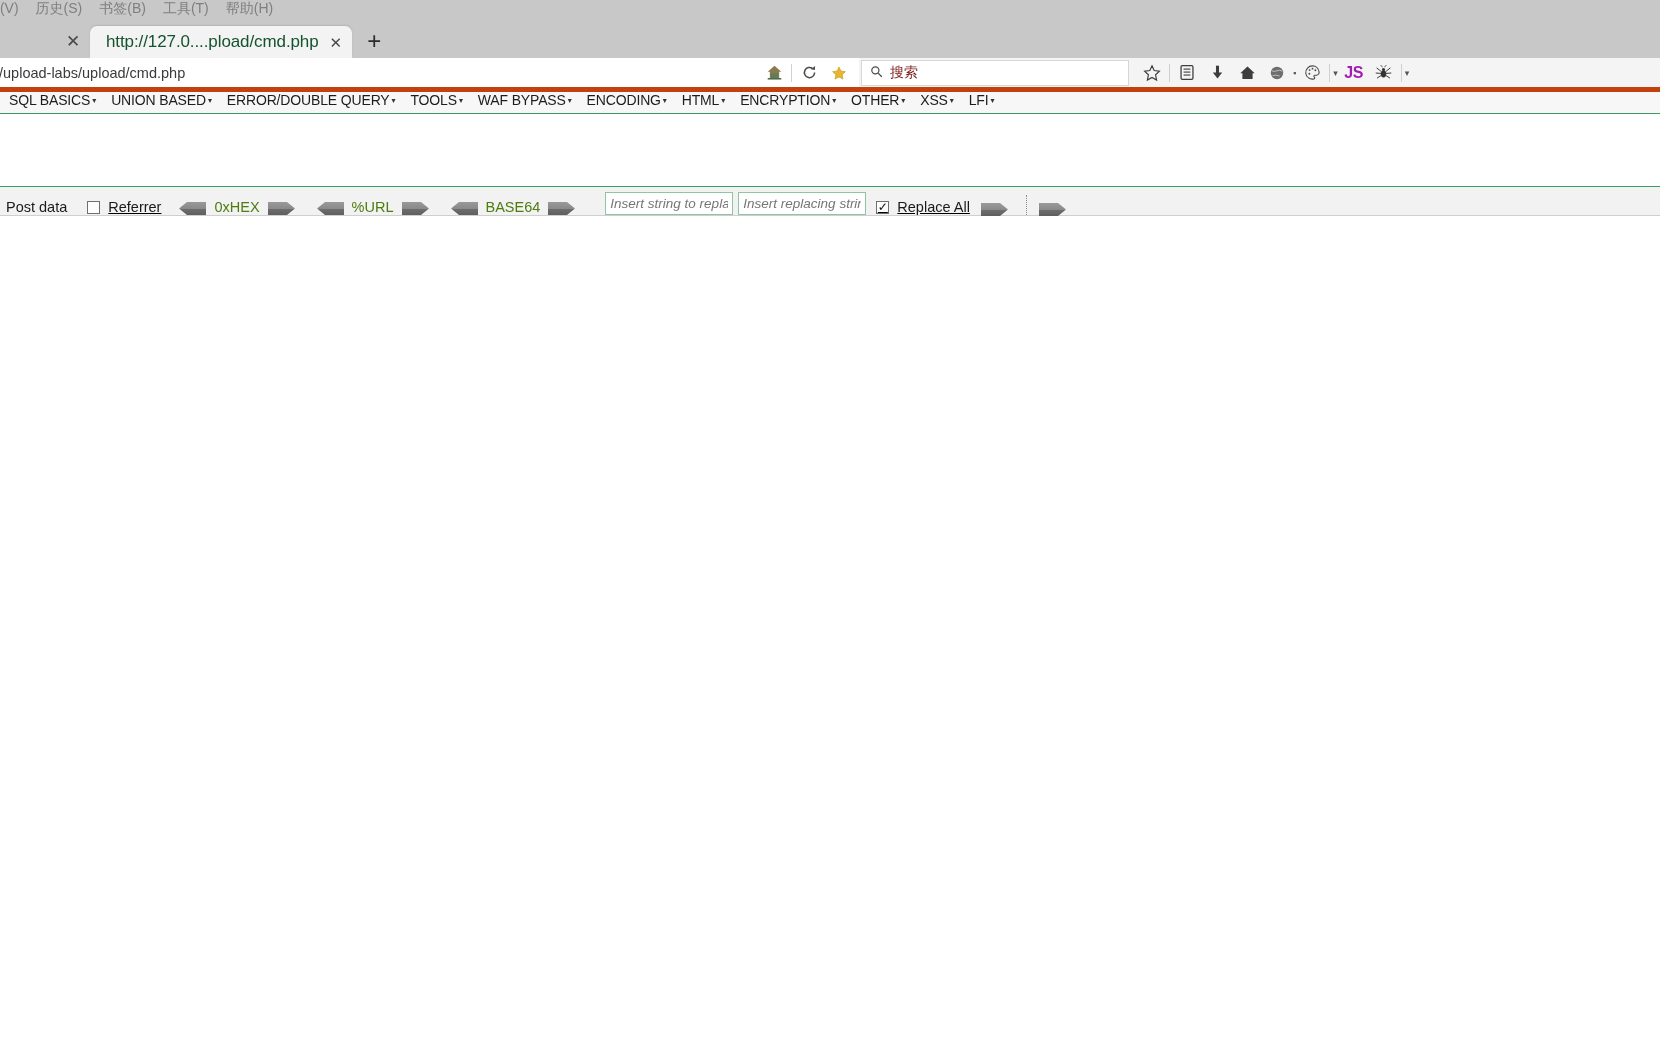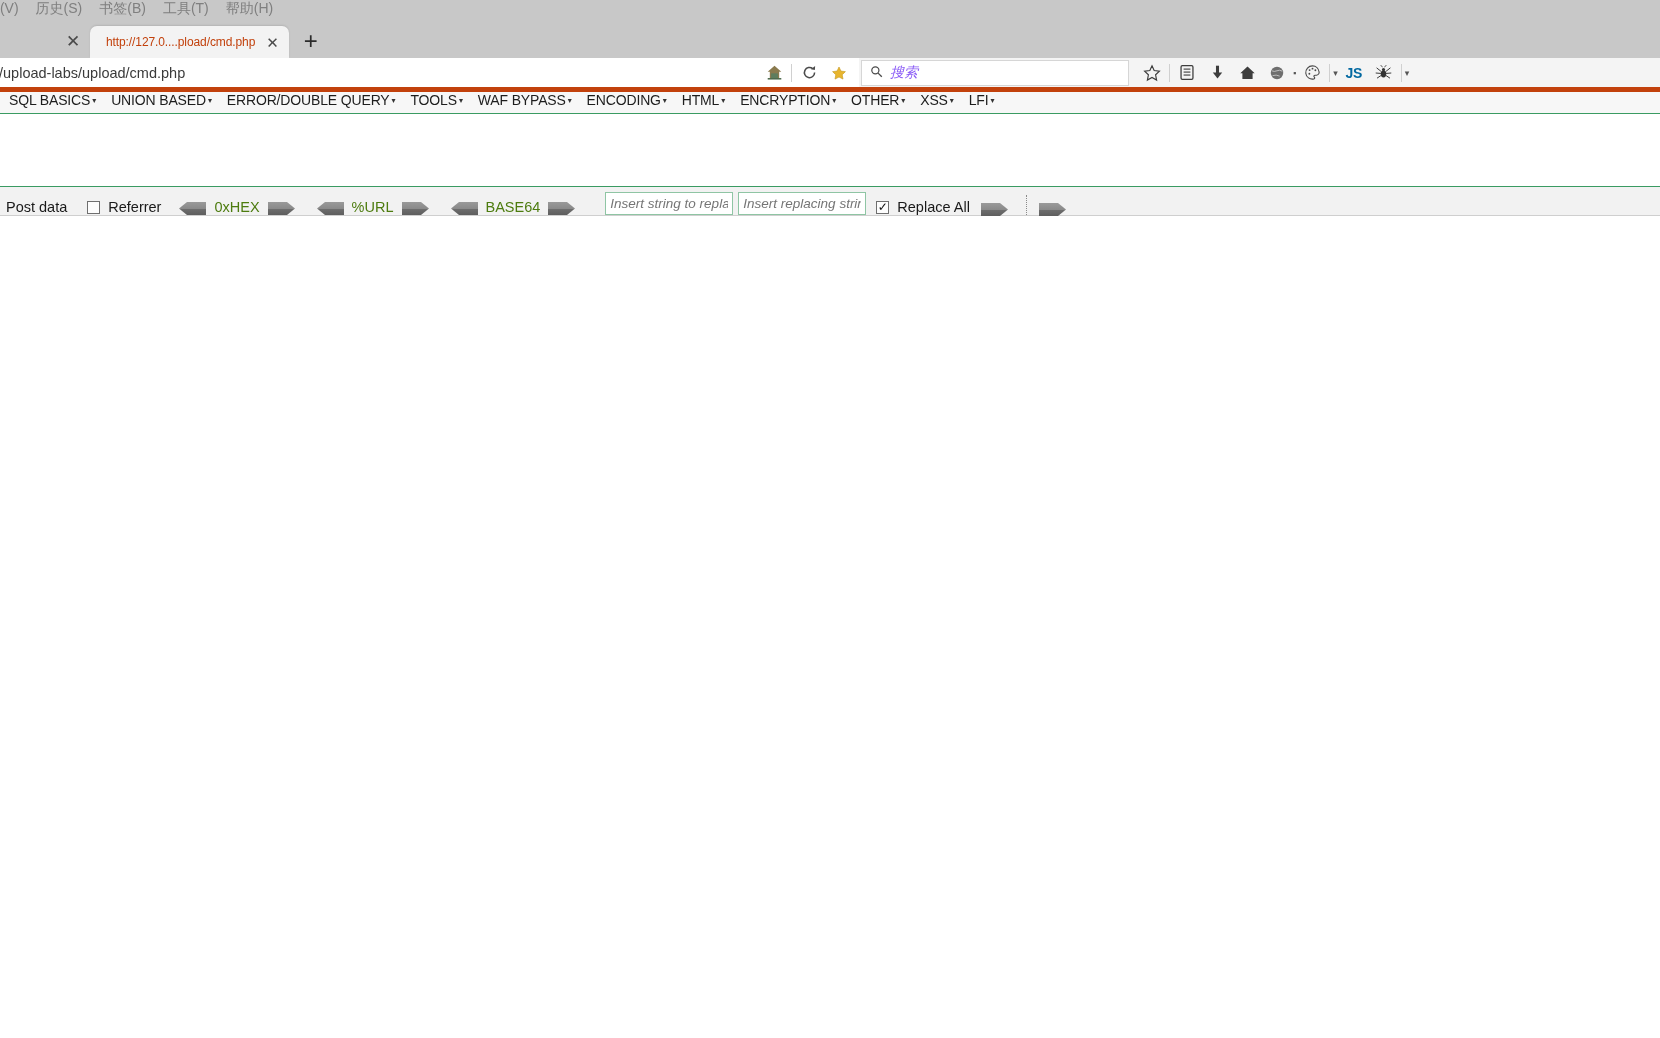--- a/index.html
+++ b/index.html
@@ -57,22 +57,22 @@
     height: 32px;
     background: #f3f3f3;
     border-top-left-radius: 7px;
     border-top-right-radius: 7px;
     display: flex;
     align-items: center;
     padding: 0 10px 0 16px;
     box-shadow: 0 -1px 2px rgba(0,0,0,0.10);
   }
   .tab-title {
-    font-size: 12px;
-    color: #c2410c;
+    font-size: 17px;
+    color: #14532d;
     white-space: nowrap;
     letter-spacing: -0.1px;
     text-align: center;
   }
   .tab-close {
     margin-left: 11px;
     font-size: 15px;
     color: #4a4a4a;
     line-height: 1;
   }
@@ -134,34 +134,33 @@
     border: 1px solid #d6d6d6;
     height: 26px;
     align-self: center;
     display: flex;
     align-items: center;
     padding: 0 8px;
     margin-left: 2px;
   }
   .search-placeholder {
     font-size: 14px;
-    color: #8b5cf6;
-    font-style: italic;
+    color: #7f1d1d;
     margin-left: 7px;
   }
   .navbar-icons {
     display: flex;
     align-items: center;
     margin-left: 8px;
     flex: 1;
   }
   .js-badge {
-    color: #0369a1;
+    color: #a21caf;
     font-weight: bold;
-    font-size: 14px;
+    font-size: 16px;
     letter-spacing: -0.3px;
   }
   .caret {
     font-size: 9px;
     color: #555;
     margin-left: 1px;
     margin-right: 1px;
   }
 
   
@@ -210,20 +209,21 @@
     font-size: 14.5px;
     color: #1a1a1a;
     white-space: nowrap;
     padding: 0 6px;
   }
   .hb-check {
     display: flex;
     align-items: center;
     margin-left: 14px;
     margin-right: 2px;
+    text-decoration: underline;
   }
   .checkbox {
     width: 13px; height: 13px;
     border: 1px solid #6f6f6f;
     background: #fdfdfd;
     display: inline-flex;
     align-items: center;
     justify-content: center;
     margin-right: 8px;
     flex: none;

